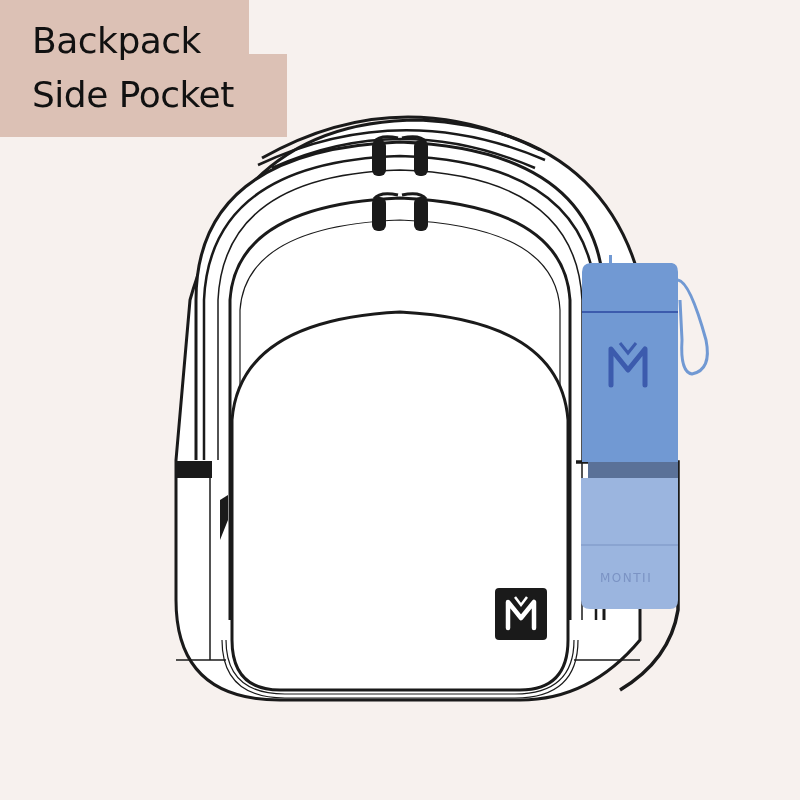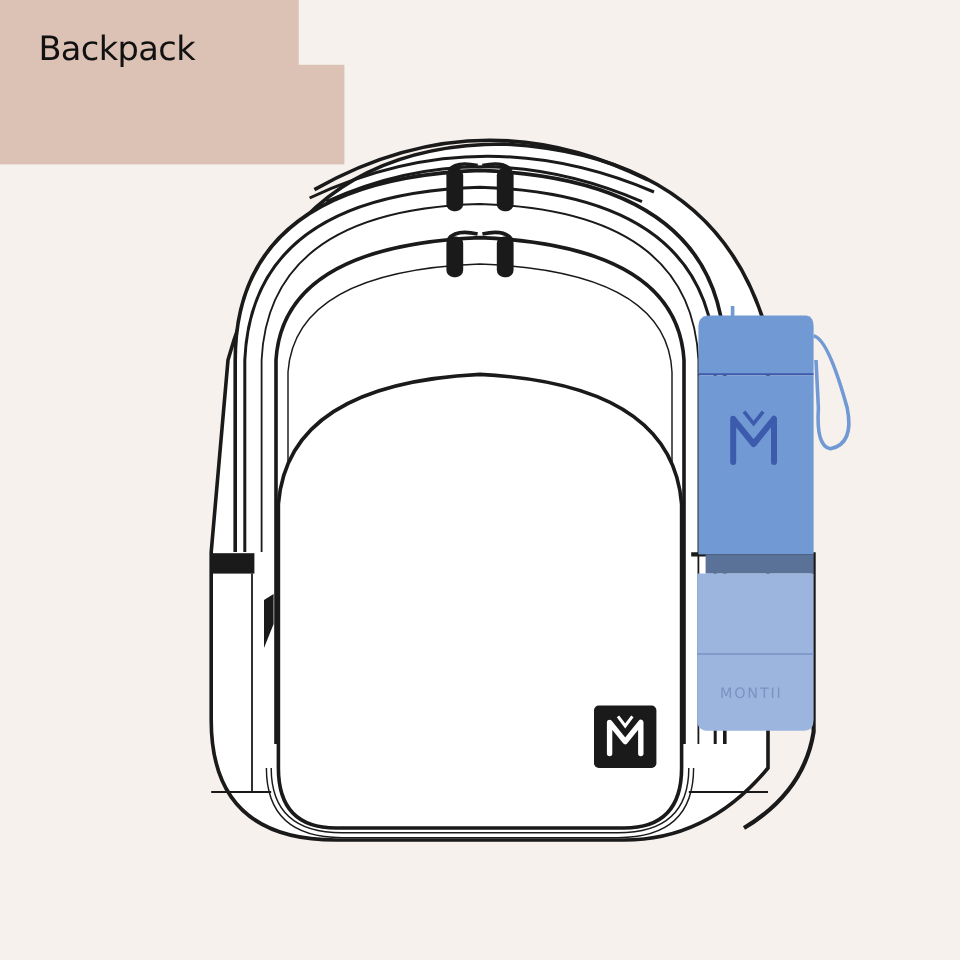--- a/index.html
+++ b/index.html
@@ -1,20 +1,20 @@
 <!DOCTYPE html>
 <html><head>
 <meta charset="utf-8">
 <style>
   html, body { margin: 0; padding: 0; }
   body { width: 800px; height: 800px; overflow: hidden; background: #f7f1ee; position: relative; font-family: "DejaVu Sans", sans-serif; }
   .label-wrap { position: absolute; left: 0; top: 0; }
   .label-line1 { position: absolute; left: 0; top: 0; width: 249px; height: 56px; background: #dcc1b5; }
   .label-line2 { position: absolute; left: 0; top: 54px; width: 287px; height: 83px; background: #dcc1b5; }
-  .label-text { position: absolute; left: 32px; top: 14px; margin: 0; font-family: "DejaVu Sans", sans-serif; font-size: 28px; line-height: 54px; color: #111; font-weight: 400; letter-spacing: -0.5px; white-space: nowrap; }
+  .label-text { position: absolute; left: 32px; top: 14px; margin: 0; font-family: "DejaVu Sans", sans-serif; font-size: 36px; line-height: 54px; color: #111; font-weight: 400; letter-spacing: -0.5px; white-space: nowrap; }
   svg.art { position: absolute; left: 0; top: 0; }
   .brand-text { font-family: "DejaVu Sans", sans-serif; }
 </style>
 </head>
 <body>
 
 <svg class="art" width="800" height="800" viewBox="0 0 800 800">
 
   <path d="M176 460 L176 600 Q176 700 280 700 L520 700 Q590 700 640 640 L640 280 Q600 130 420 120 Q240 120 190 300 Z" fill="#ffffff" stroke="#1a1a1a" stroke-width="3"></path>
 
@@ -81,14 +81,15 @@
     </g>
     <text class="brand-text" x="600" y="582" font-size="12" fill="#7b93c4" letter-spacing="1.5">MONTII</text>
   </g>
 </svg>
 
 <div class="label-wrap">
   <div class="label-line1"></div>
   <div class="label-line2"></div>
   <div class="label-text">
     <div>Backpack</div>
+    <div>Side Pocket</div>
   </div>
 </div>
 
 </body></html>

